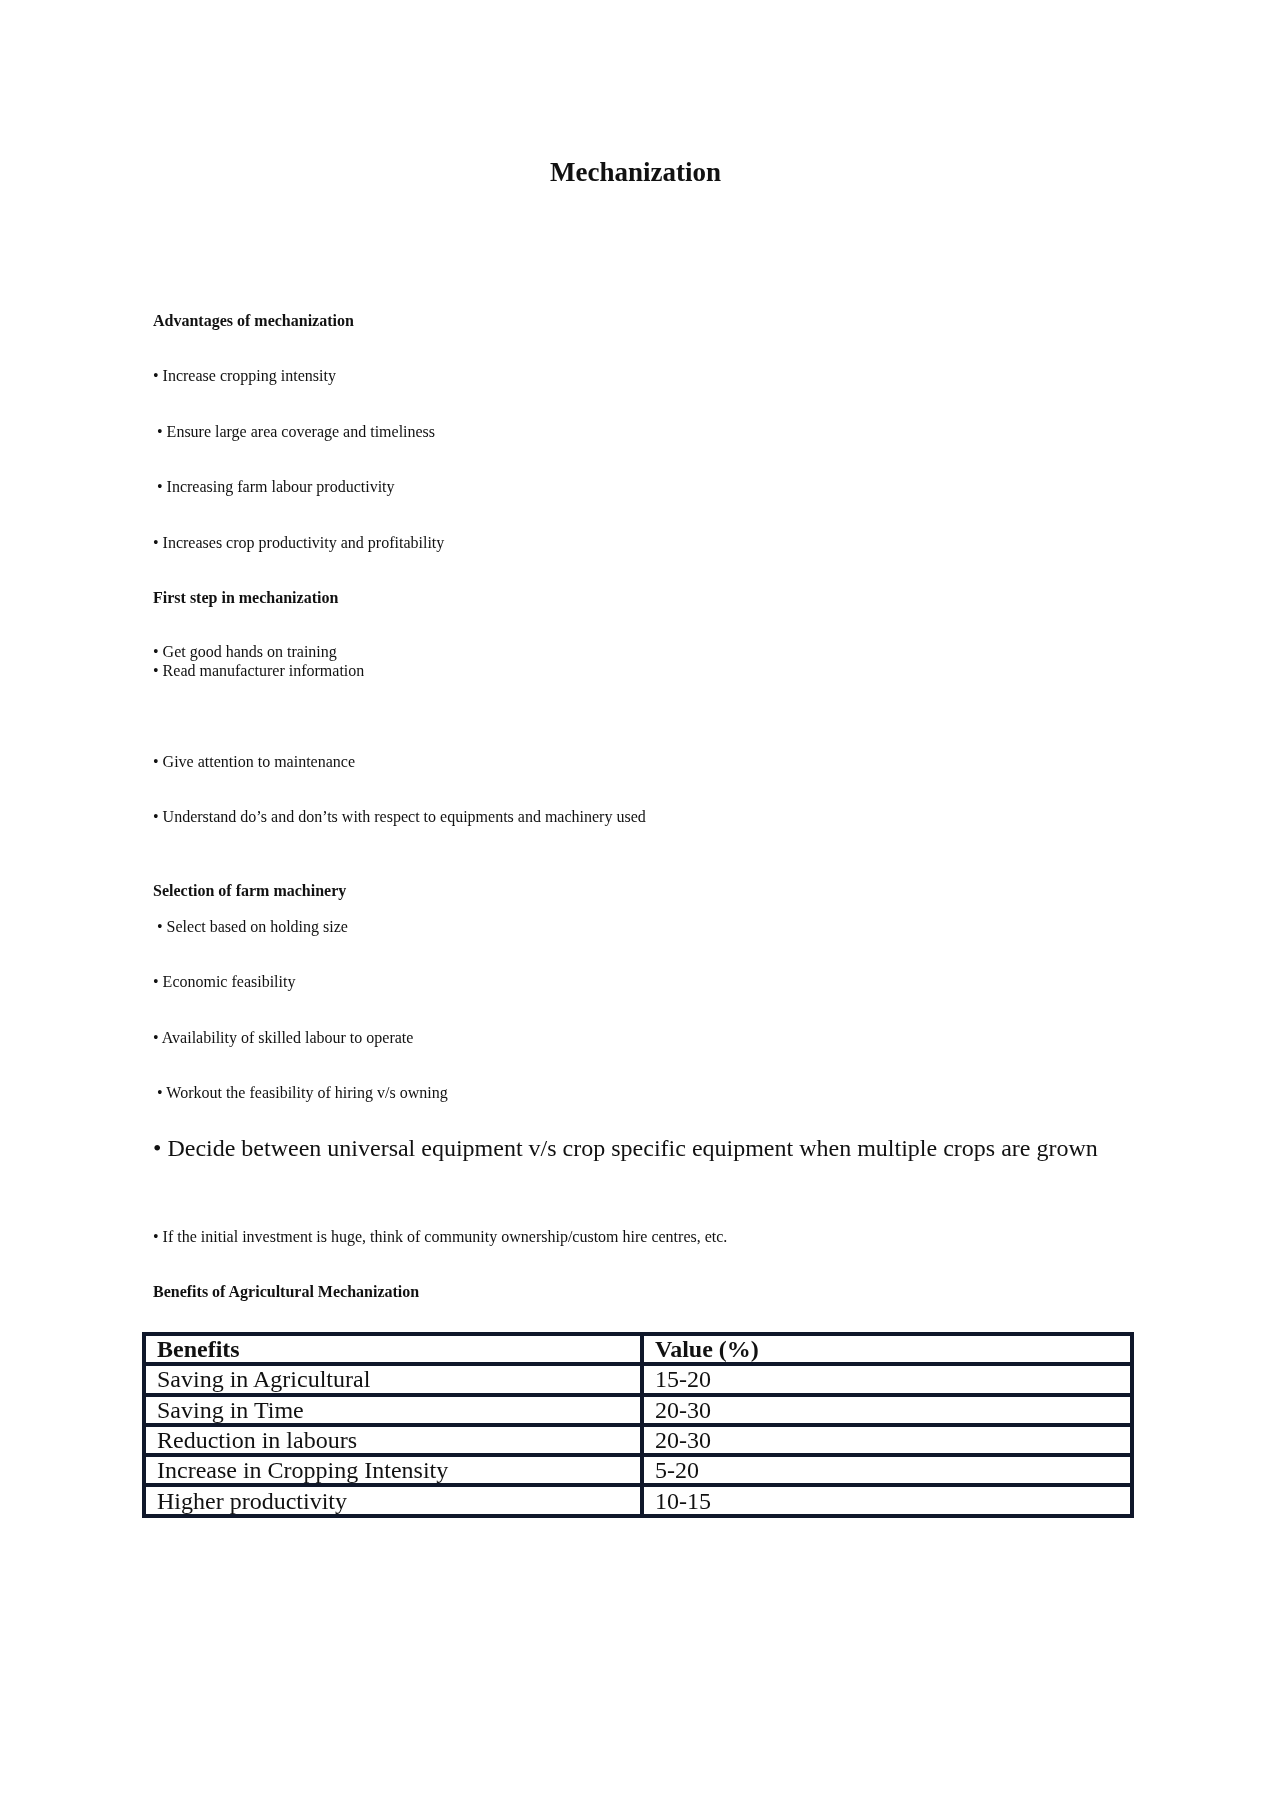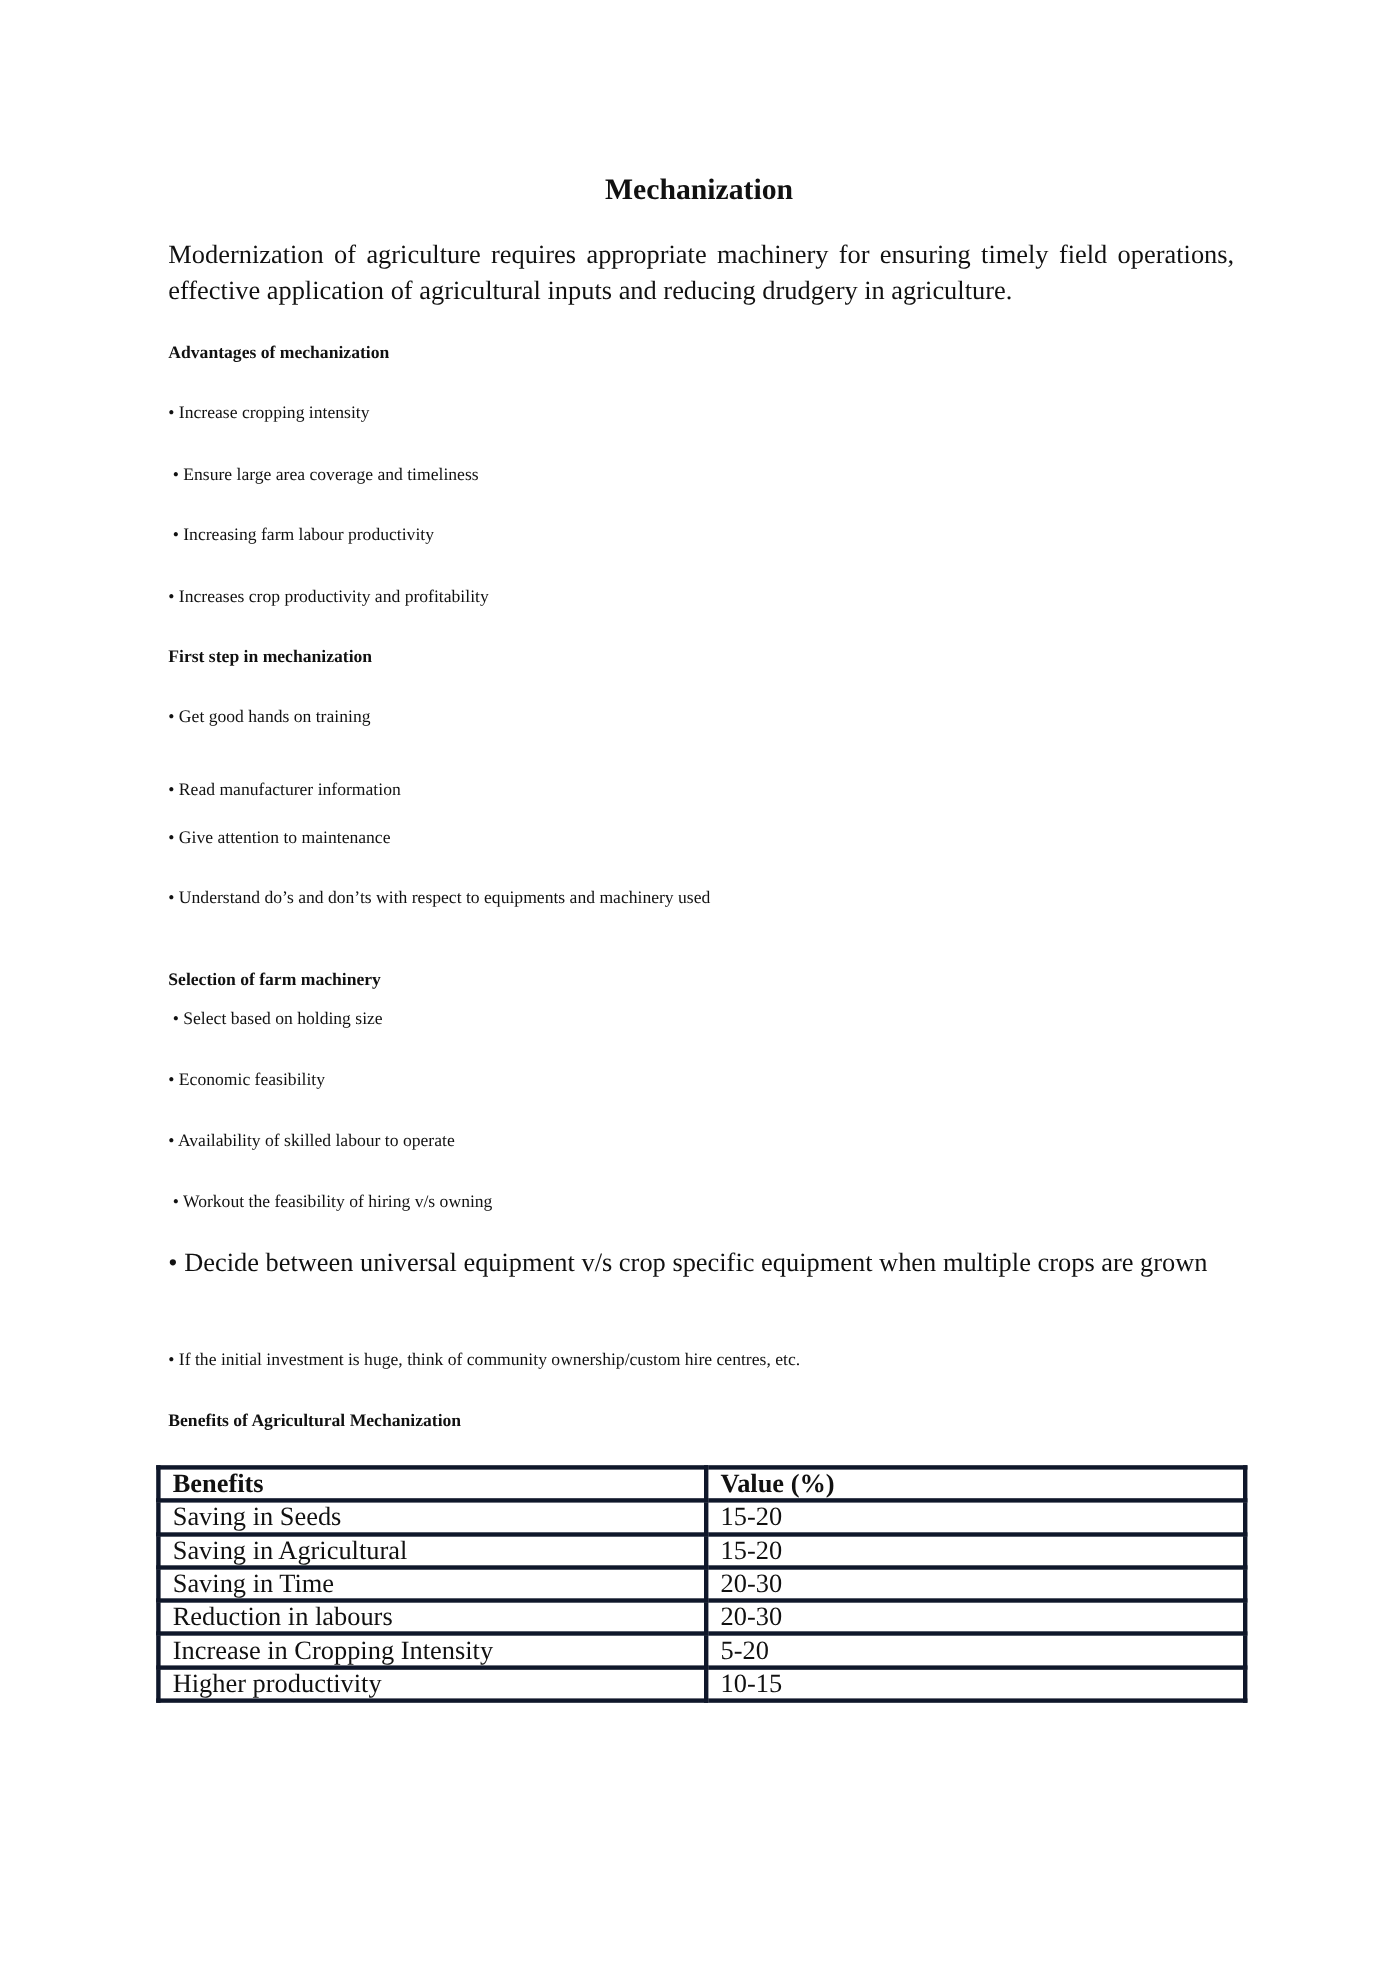--- a/index.html
+++ b/index.html
@@ -21,31 +21,30 @@
   table.benefits th { font-weight: bold; }
   table.benefits .col1 { width: 483px; }
 </style>
 </head>
 <body>
 
 <div class="page">
 
   <div class="title">Mechanization</div>
 
-  <div class="para">Modernization of agriculture requires appropriate machinery for ensuring timely field operations, effective application of agricultural inputs and reducing drudgery in agriculture.</div>
 
   <div class="line heading" style="top:306px">Advantages of mechanization</div>
   <div class="line" style="top:361px">• Increase cropping intensity</div>
   <div class="line" style="top:417px"> • Ensure large area coverage and timeliness</div>
   <div class="line" style="top:528px">• Increases crop productivity and profitability</div>
   <div class="line" style="top:472px"> • Increasing farm labour productivity</div>
 
   <div class="line heading" style="top:583px">First step in mechanization</div>
   <div class="line" style="top:637px">• Get good hands on training</div>
-  <div class="line" style="top:704px">• Read manufacturer information</div>
+  <div class="line" style="top:656px">• Read manufacturer information</div>
   <div class="line" style="top:747px">• Give attention to maintenance</div>
   <div class="line" style="top:802px">• Understand do’s and don’ts with respect to equipments and machinery used</div>
 
   <div class="line heading" style="top:876px">Selection of farm machinery</div>
   <div class="line" style="top:912px"> • Select based on holding size</div>
   <div class="line" style="top:967px">• Economic feasibility</div>
   <div class="line" style="top:1023px">• Availability of skilled labour to operate</div>
   <div class="line" style="top:1078px"> • Workout the feasibility of hiring v/s owning</div>
   <div class="wrap-para" style="top:1131px">• Decide between universal equipment v/s crop specific equipment when multiple crops are grown</div>
   <div class="line" style="top:1222px">• If the initial investment is huge, think of community ownership/custom hire centres, etc.</div>
@@ -53,24 +52,20 @@
   <div class="line heading" style="top:1277px">Benefits of Agricultural Mechanization</div>
 
   <table class="benefits">
     <thead>
       <tr>
         <th class="col1">Benefits</th>
         <th>Value (%)</th>
       </tr>
     </thead>
     <tbody>
-      <tr>
-        <td class="col1">Saving in Seeds</td>
-        <td>15-20</td>
-      </tr>
       <tr>
         <td class="col1">Saving in Agricultural</td>
         <td>15-20</td>
       </tr>
       <tr>
         <td class="col1">Saving in Time</td>
         <td>20-30</td>
       </tr>
       <tr>
         <td class="col1">Reduction in labours</td>

